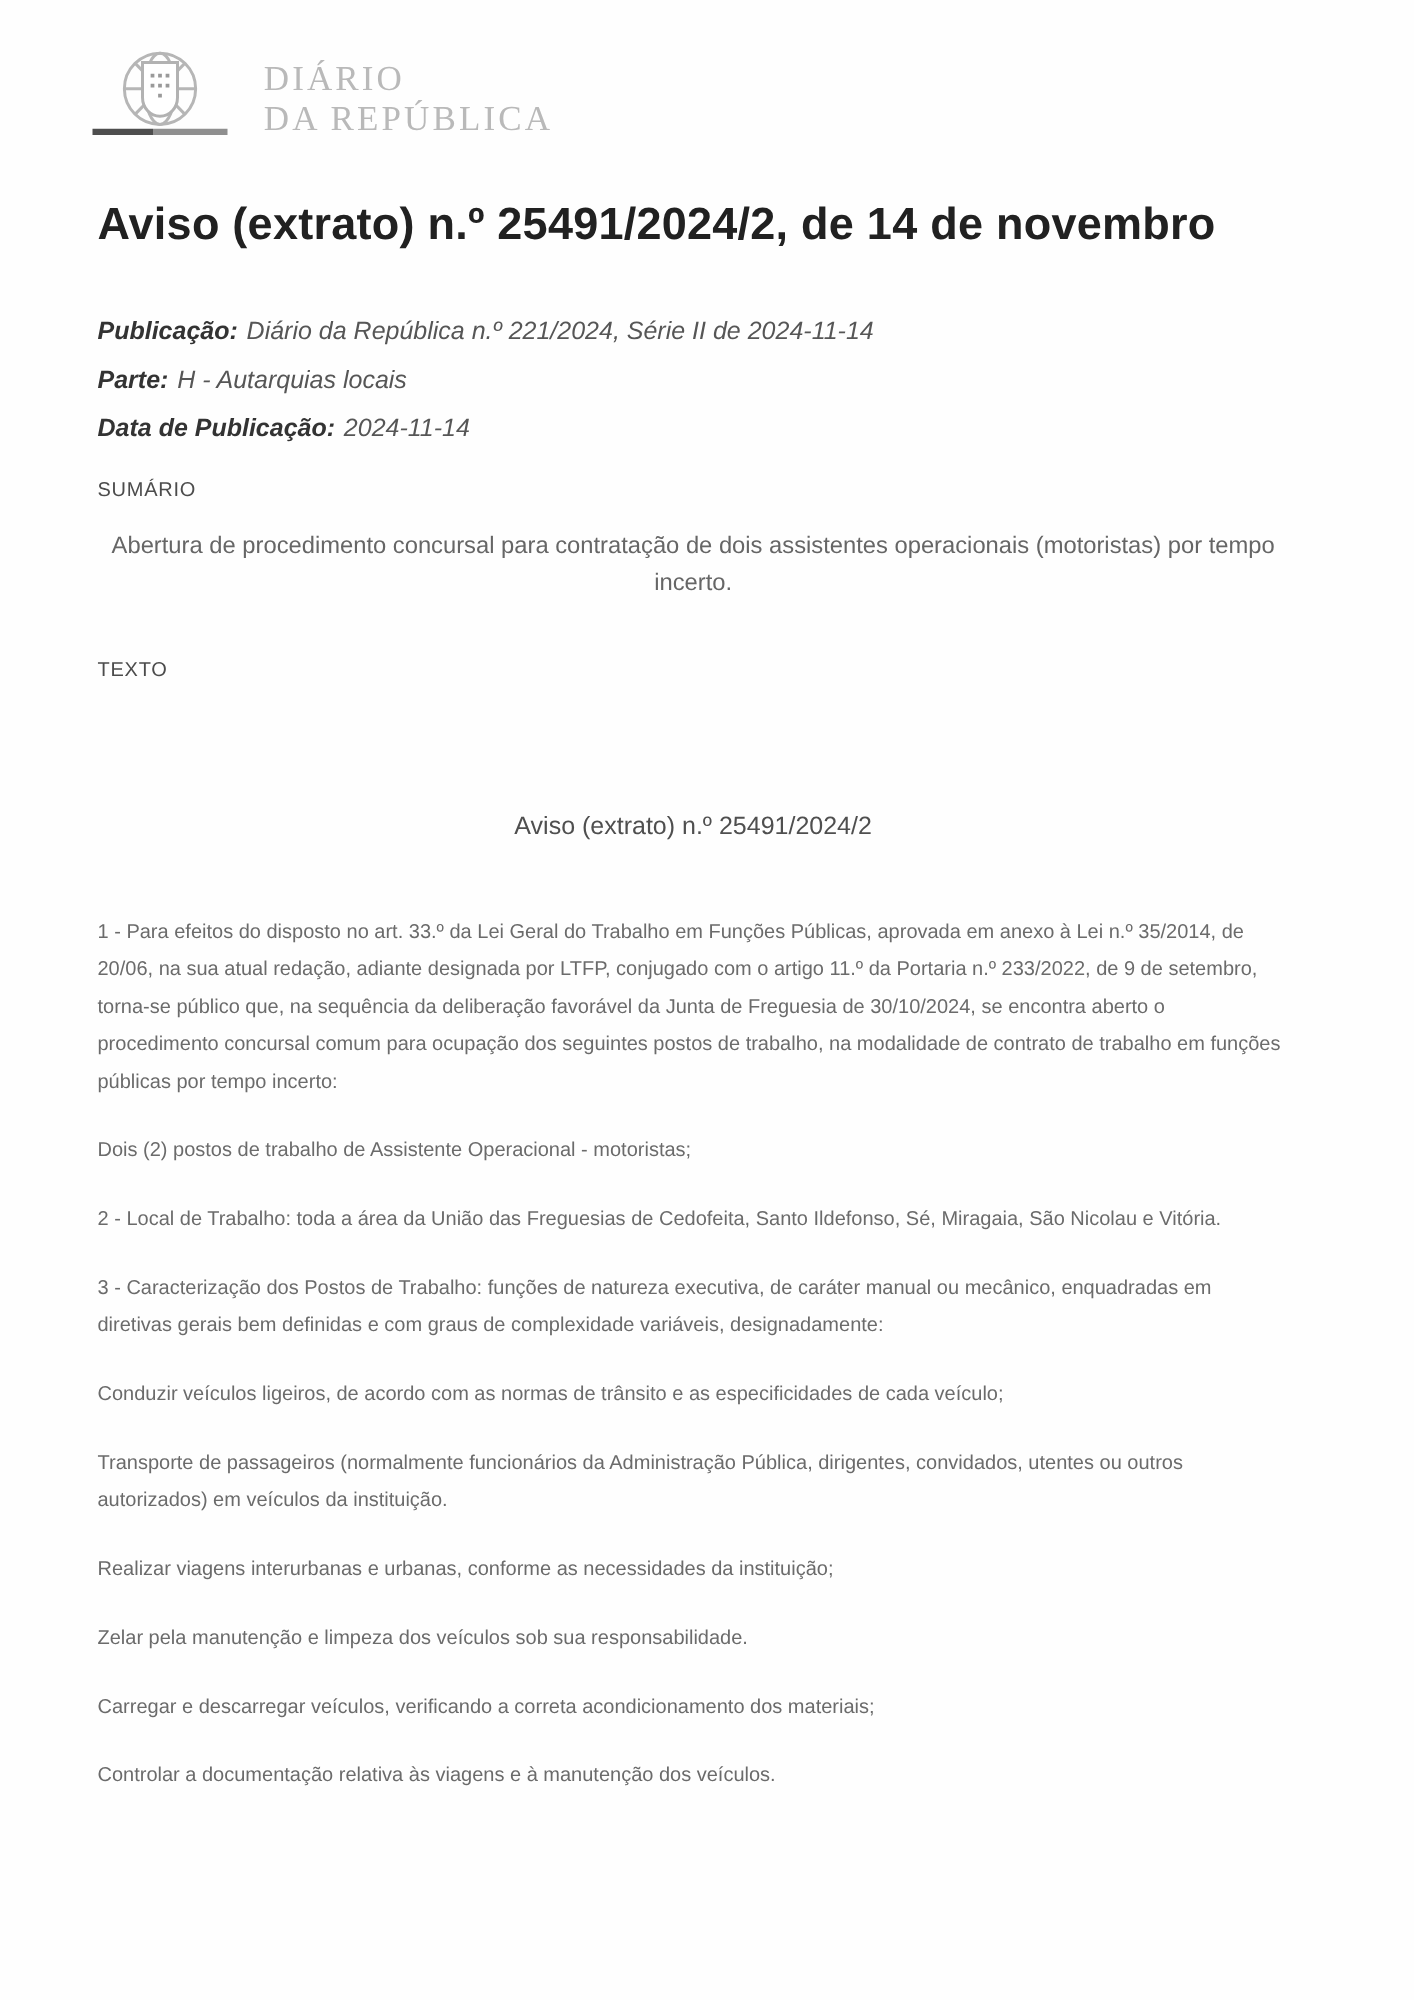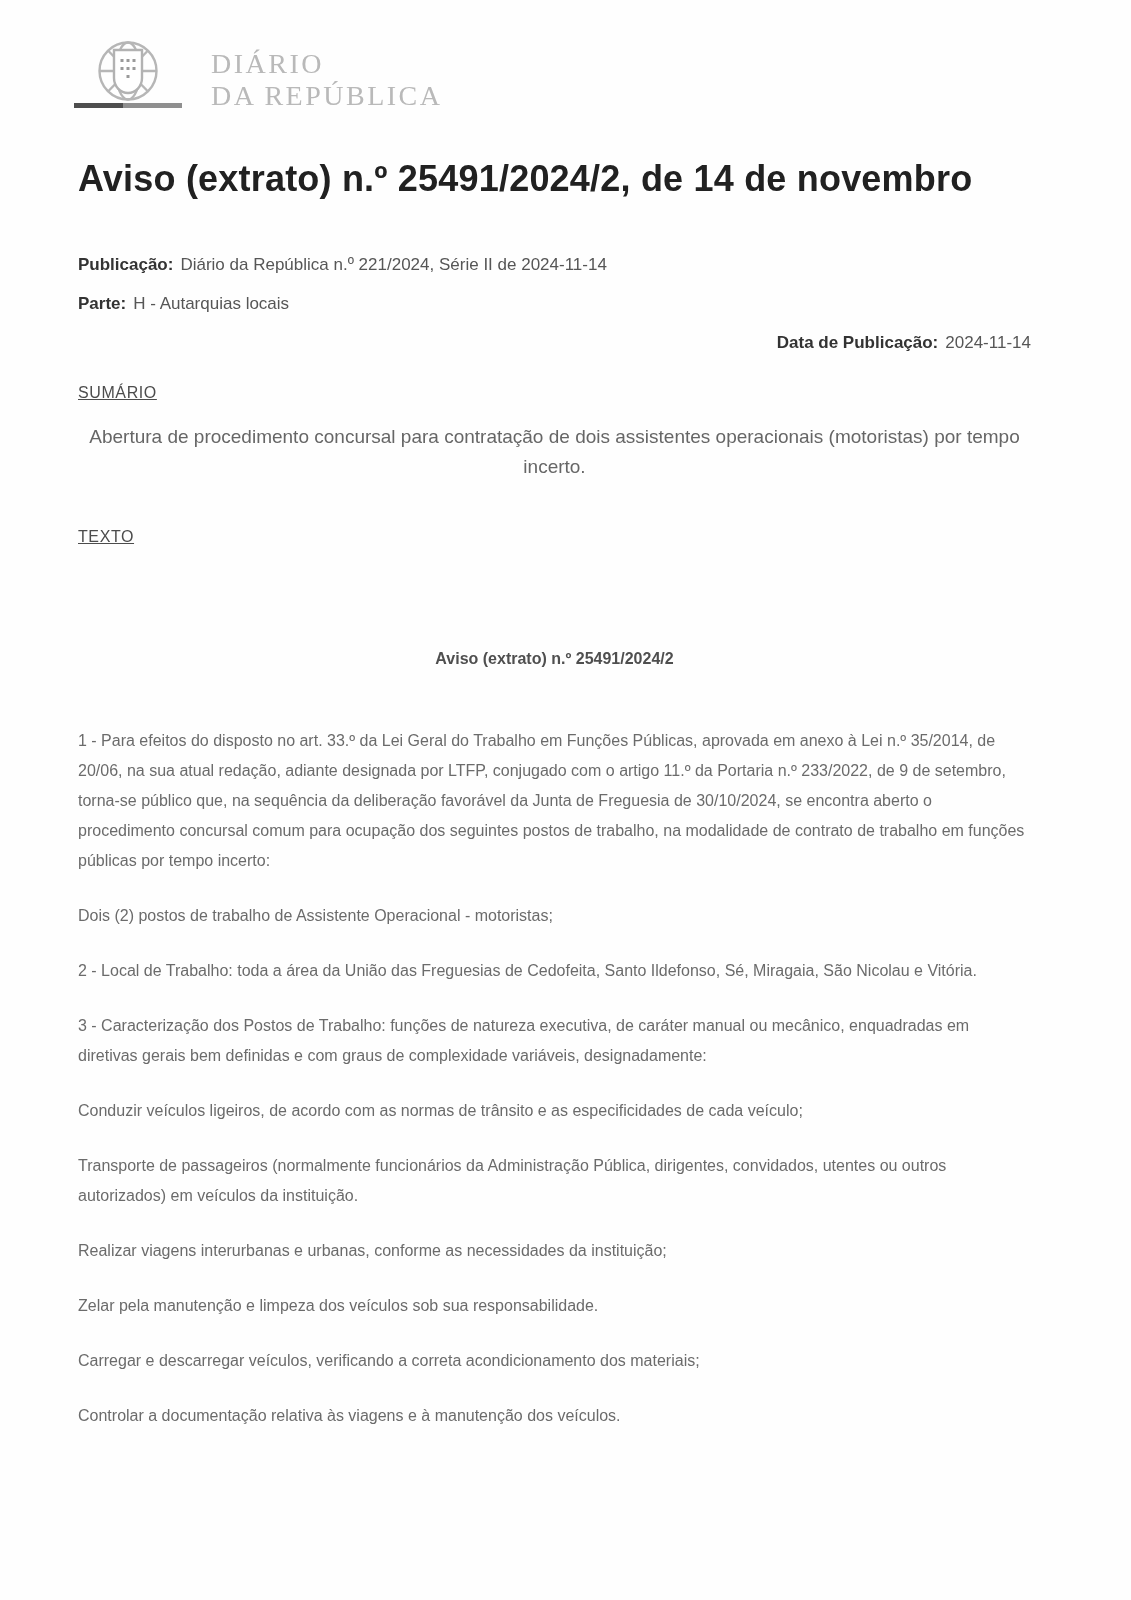--- a/index.html
+++ b/index.html
@@ -54,57 +54,57 @@
     margin-top: 46px;
     font-size: 36px;
     font-weight: bold;
     color: #212121;
     letter-spacing: 0.2px;
   }
 
   
   .metadata { margin-top: 52px; }
   .meta-row {
-    font-size: 17px;
+    font-size: 20px;
     line-height: 26px;
     margin-bottom: 13px;
     color: #565656;
+    font-style: italic;
   }
-  .meta-row:last-child { margin-bottom: 0; text-align: right; }
+  .meta-row:last-child { margin-bottom: 0; }
   .meta-label {
     font-weight: bold;
     color: #333333;
     margin-right: 7px;
   }
 
   
   .section-label {
     font-size: 16px;
     letter-spacing: 0.6px;
     color: #4c4c4c;
-    text-decoration: underline;
   }
   .summary-label { margin-top: 28px; }
   .texto-label { margin-top: 46px; }
 
   .summary-text {
     margin-top: 20px;
     font-size: 19px;
     line-height: 30px;
     color: #666666;
     max-width: 960px;
     text-align: center;
   }
 
   
   .doc-heading {
     margin-top: 104px;
     text-align: center;
-    font-size: 16px;
-    font-weight: bold;
+    font-size: 20px;
+    font-weight: normal;
     color: #4f4f4f;
   }
 
   
   .body-text { margin-top: 58px; }
   .body-paragraph {
     font-size: 16px;
     line-height: 30px;
     margin-bottom: 25px;
     color: #6b6b6b;

